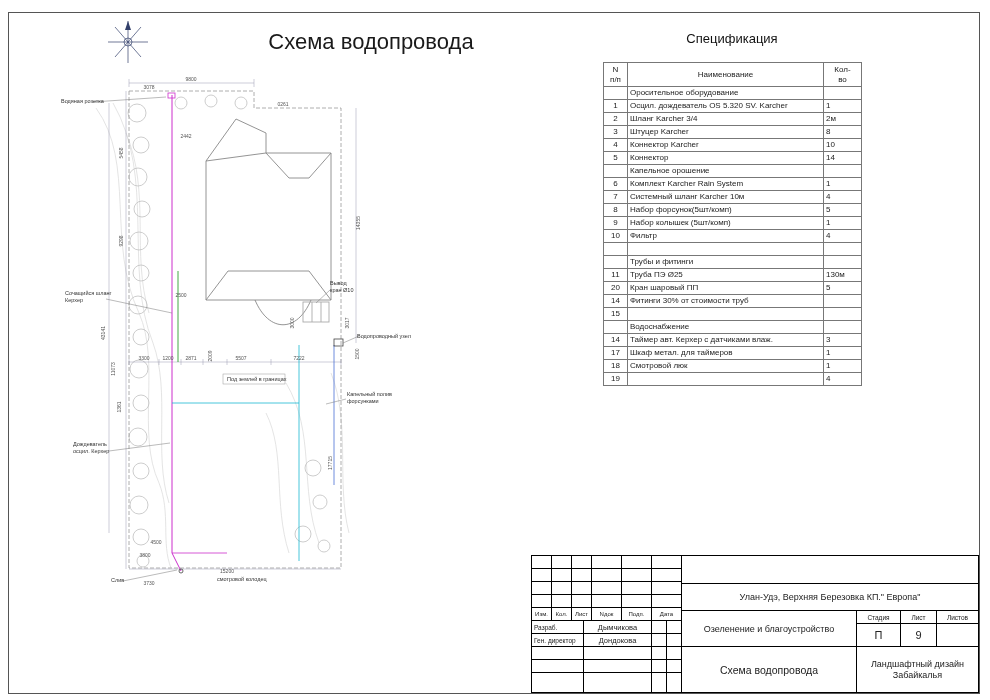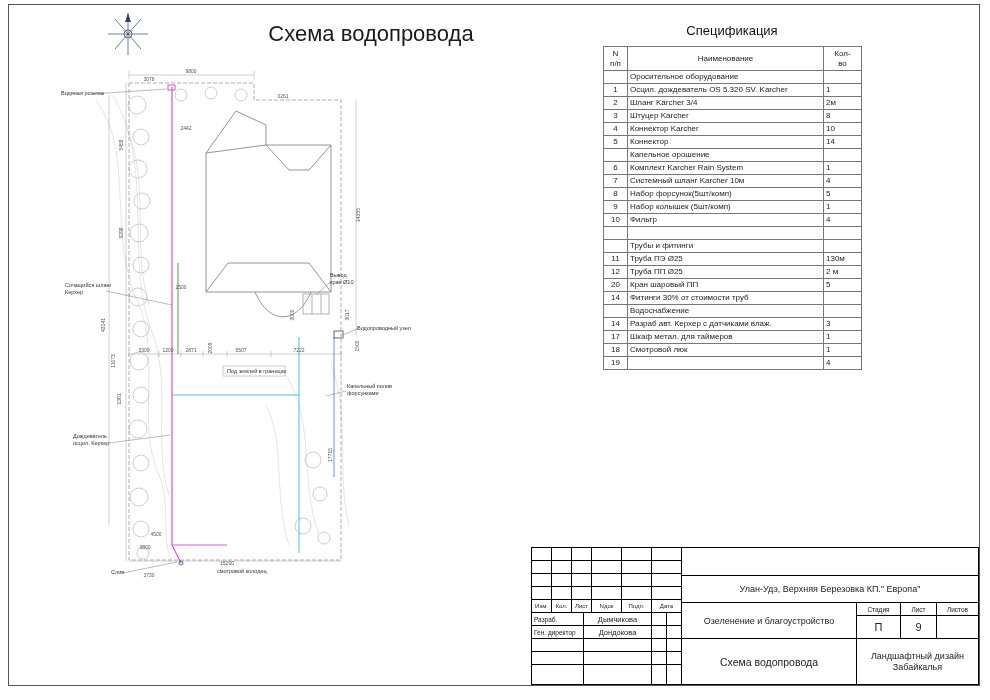--- a/index.html
+++ b/index.html
@@ -1,32 +1,32 @@
 <!DOCTYPE html>
 <html><head>
 <meta charset="utf-8">
 <style>
   html,body { margin:0; padding:0; background:#fff; }
   body { width:990px; height:700px; position:relative; overflow:hidden;
          font-family:"Liberation Sans", sans-serif; color:#222; }
-  .frame { position:absolute; left:8px; top:4px; width:972px; height:682px;
+  .frame { position:absolute; left:8px; top:12px; width:972px; height:682px;
            border:1px solid #555; box-sizing:border-box; }
 
   
   .main-title { position:absolute; left:222px; top:16px; width:280px; margin:0;
                 text-align:center; font-size:22px; font-weight:500; color:#1a1a1a; }
 
   
   .plan-svg { position:absolute; left:22px; top:0; width:410px; height:600px; }
   .dim { font:5px "Liberation Sans", sans-serif; fill:#555; text-anchor:middle; }
   .lbl { font:5.5px "Liberation Sans", sans-serif; fill:#333; }
 
   
   .spec { position:absolute; left:594px; top:18px; width:258px; }
-  .spec-title { text-align:center; font-size:13px; margin:0 0 8px 0; color:#111; }
+  .spec-title { text-align:center; font-size:13px; margin:0 0 16px 0; color:#111; }
   table.spec-table { width:258px; border-collapse:collapse; table-layout:fixed; }
   .spec-table th, .spec-table td { border:1px solid #777; font-size:8px; line-height:1.15;
         padding:1px 2px; height:13px; overflow:hidden; font-weight:normal; box-sizing:border-box; }
   .spec-table th { text-align:center; vertical-align:middle; white-space:pre-line; height:24px; }
   .spec-table td.num { text-align:center; }
   .spec-table td.sec { }
   .spec-table td.qty { text-align:left; }
 
   
   .tb { position:absolute; right:0; bottom:0; width:447px; height:137px;
@@ -296,42 +296,42 @@
             <td class="num"></td>
             <td class="name sec">Трубы и фитинги</td>
             <td class="qty"></td>
           </tr>
           <tr>
             <td class="num">11</td>
             <td class="name">Труба ПЭ Ø25</td>
             <td class="qty">130м</td>
           </tr>
           <tr>
-            <td class="num">12</td>
-            <td class="name">Труба ПП Ø25</td>
-            <td class="qty">2 м</td>
-          </tr>
-          <tr>
             <td class="num">20</td>
             <td class="name">Кран шаровый ПП</td>
             <td class="qty">5</td>
           </tr>
           <tr>
             <td class="num">14</td>
             <td class="name">Фитинги 30% от стоимости труб</td>
             <td class="qty"></td>
           </tr>
           <tr>
+            <td class="num">15</td>
+            <td class="name"></td>
+            <td class="qty"></td>
+          </tr>
+          <tr>
             <td class="num"></td>
             <td class="name sec">Водоснабжение</td>
             <td class="qty"></td>
           </tr>
           <tr>
             <td class="num">14</td>
-            <td class="name">Разраб авт.  Керхер с датчиками влаж.</td>
+            <td class="name">Таймер авт.  Керхер с датчиками влаж.</td>
             <td class="qty">3</td>
           </tr>
           <tr>
             <td class="num">17</td>
             <td class="name">Шкаф метал. для таймеров</td>
             <td class="qty">1</td>
           </tr>
           <tr>
             <td class="num">18</td>
             <td class="name">Смотровой люк</td>

